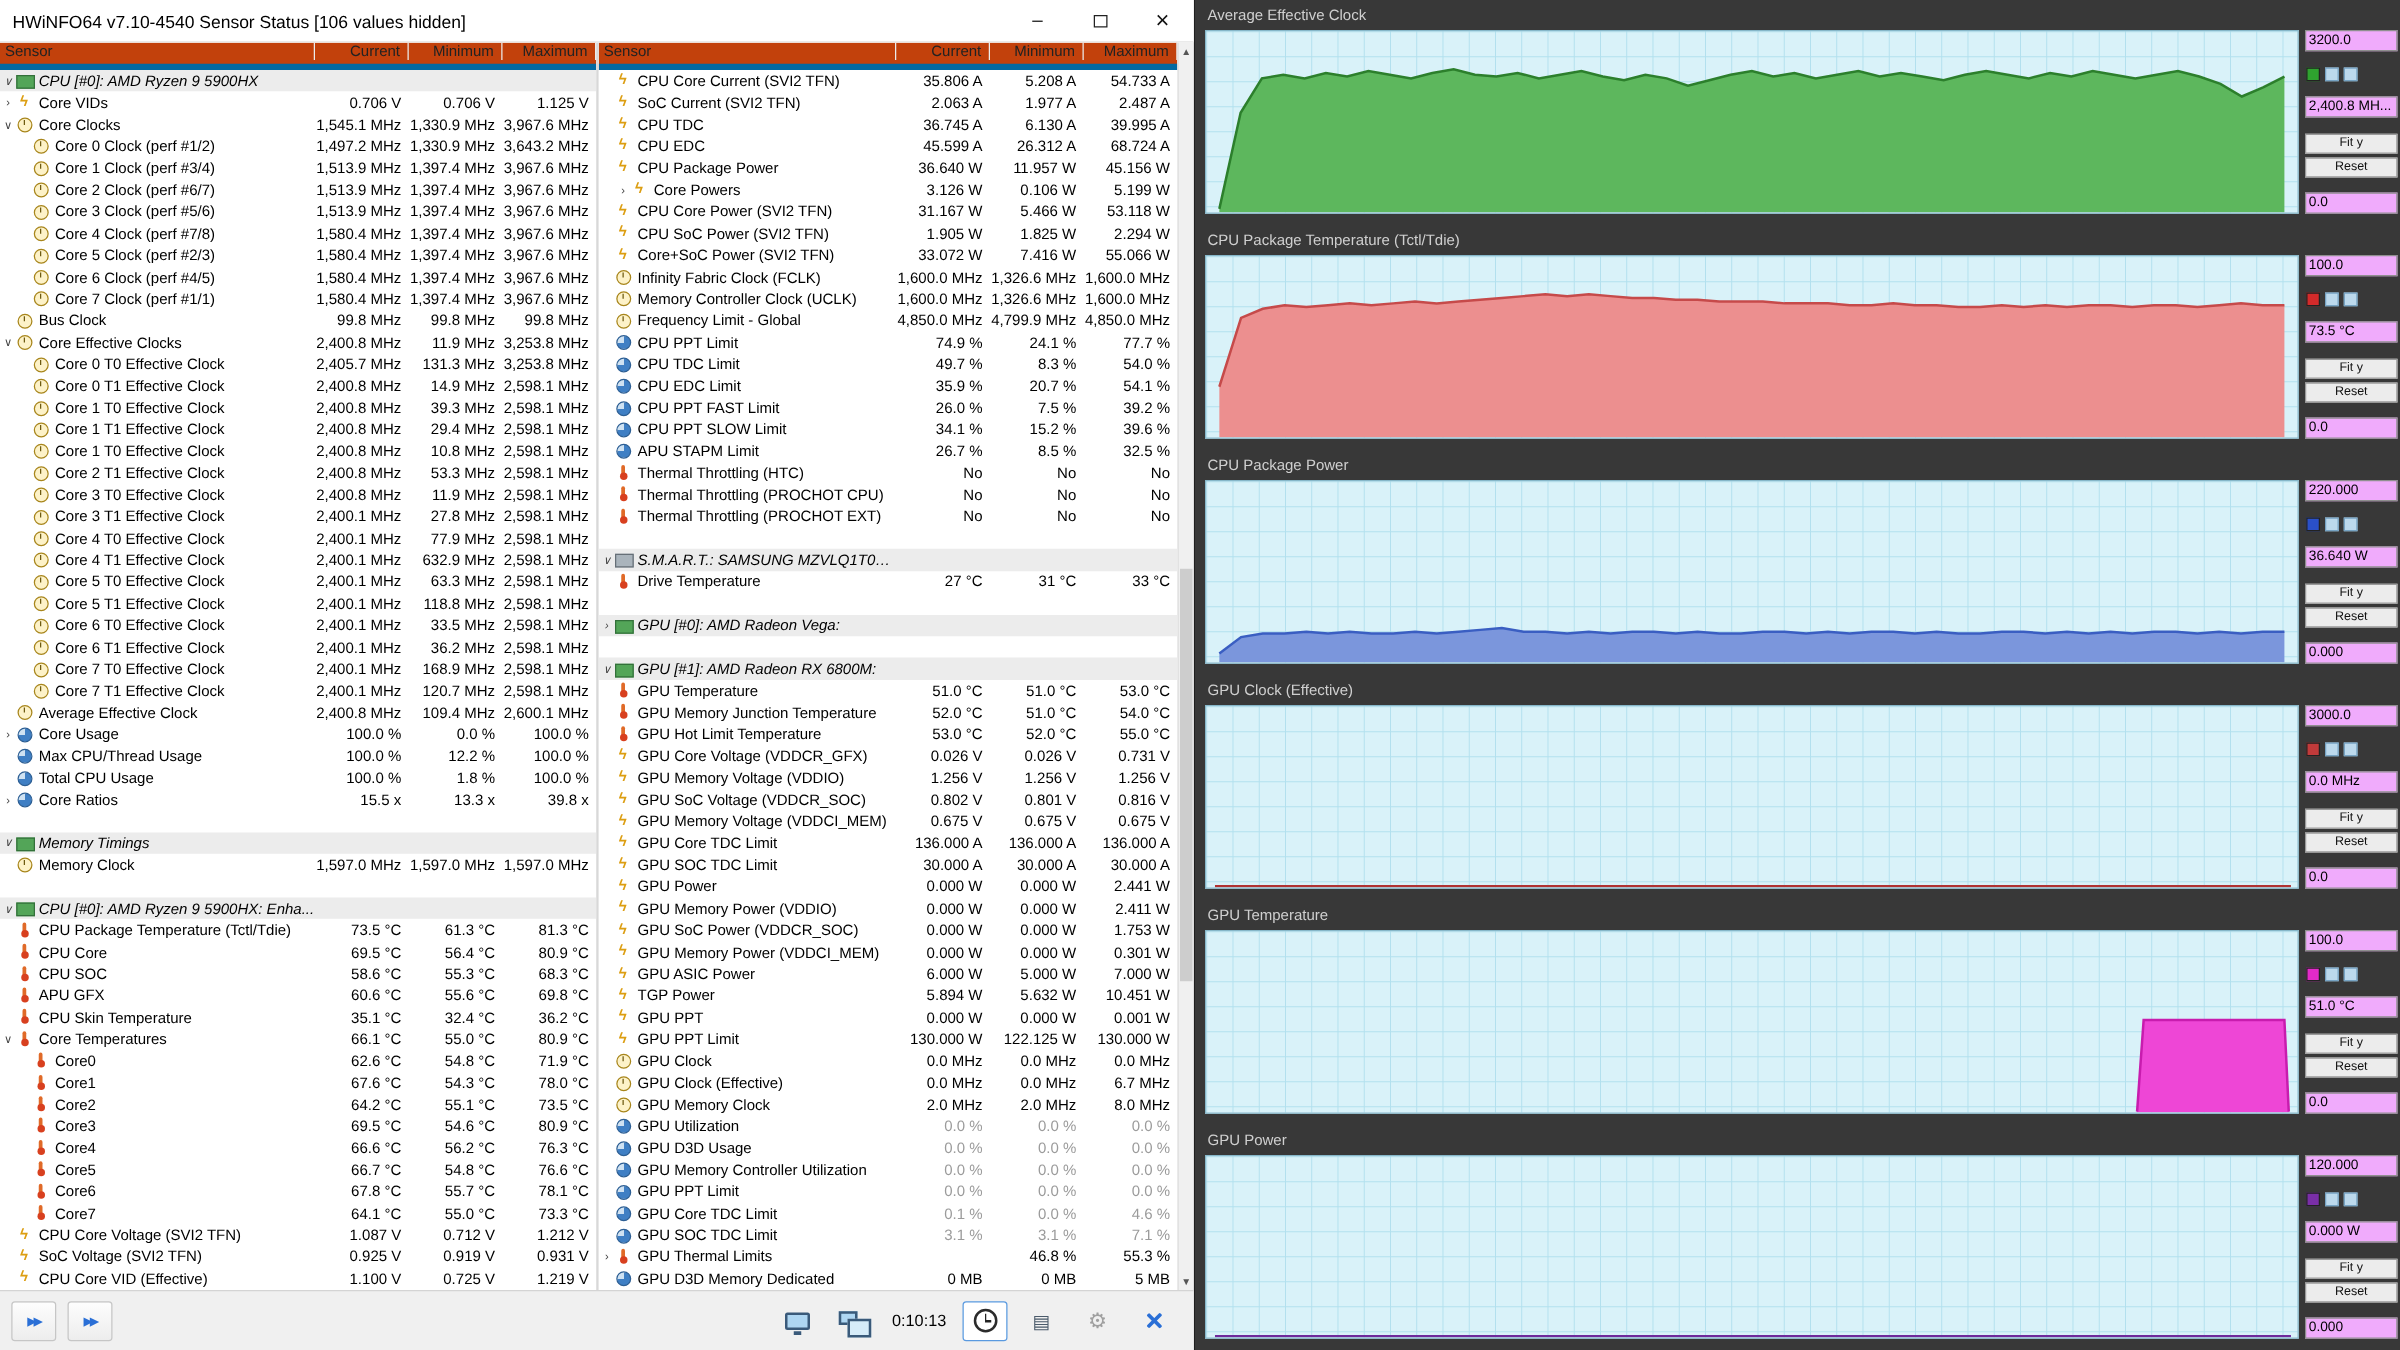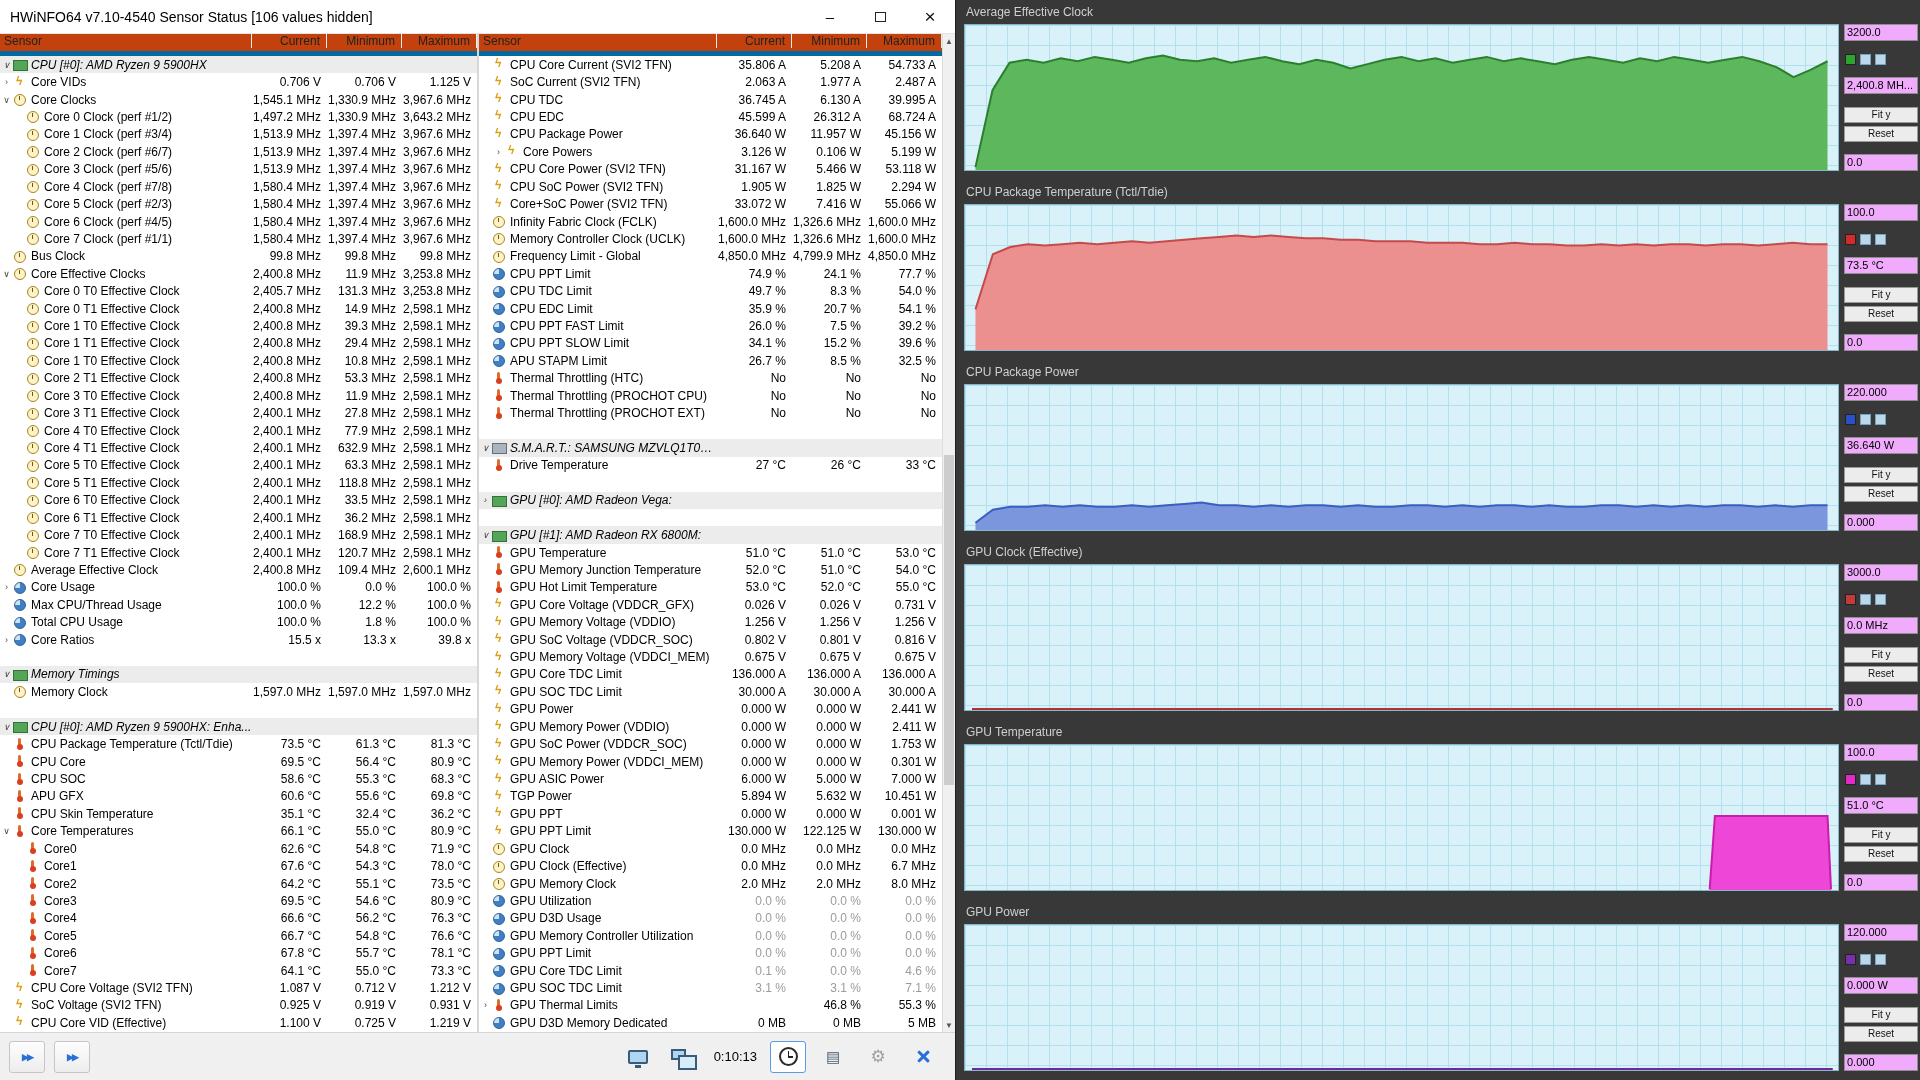--- a/index.html
+++ b/index.html
@@ -767,21 +767,21 @@
               <span class="lbl">S.M.A.R.T.: SAMSUNG MZVLQ1T0H...</span>
               <span class="val"></span>
               <span class="val"></span>
               <span class="val"></span>
             </div>
             <div class="srow">
               <span class="arrow"></span>
               <span class="ic ic-temp"></span>
               <span class="lbl">Drive Temperature</span>
               <span class="val">27 °C</span>
-              <span class="val">26 °C</span>
+              <span class="val">31 °C</span>
               <span class="val">33 °C</span>
             </div>
             <div class="srow blank"></div>
             <div class="srow header">
               <span class="arrow">›</span>
               <span class="ic ic-chip"></span>
               <span class="lbl">GPU [#0]: AMD Radeon Vega:</span>
               <span class="val"></span>
               <span class="val"></span>
               <span class="val"></span>

